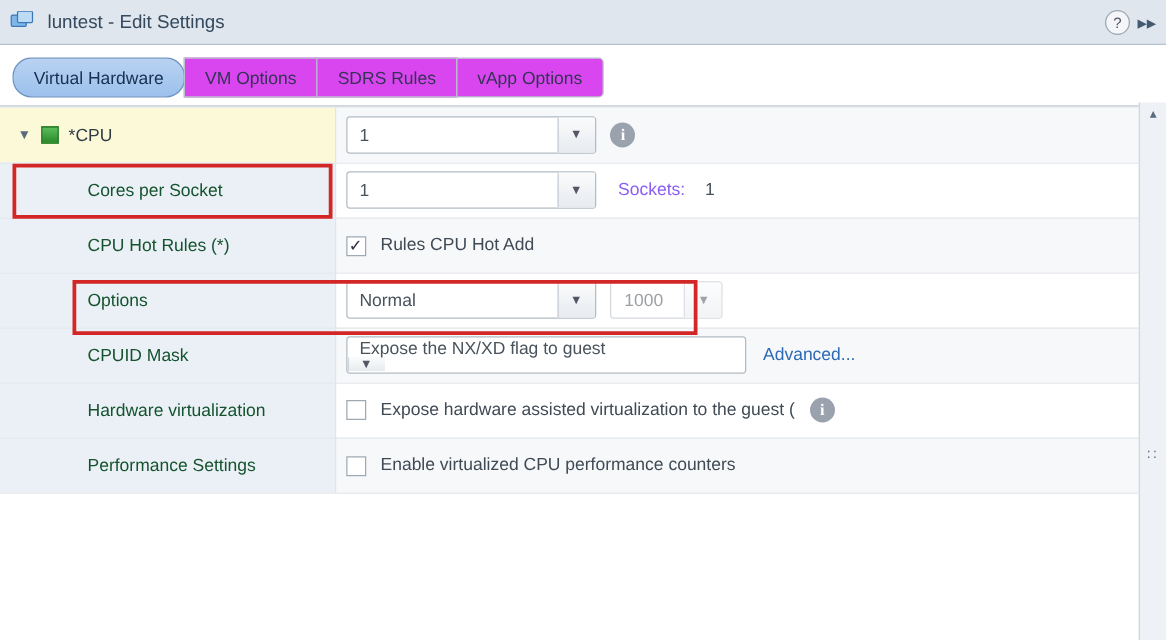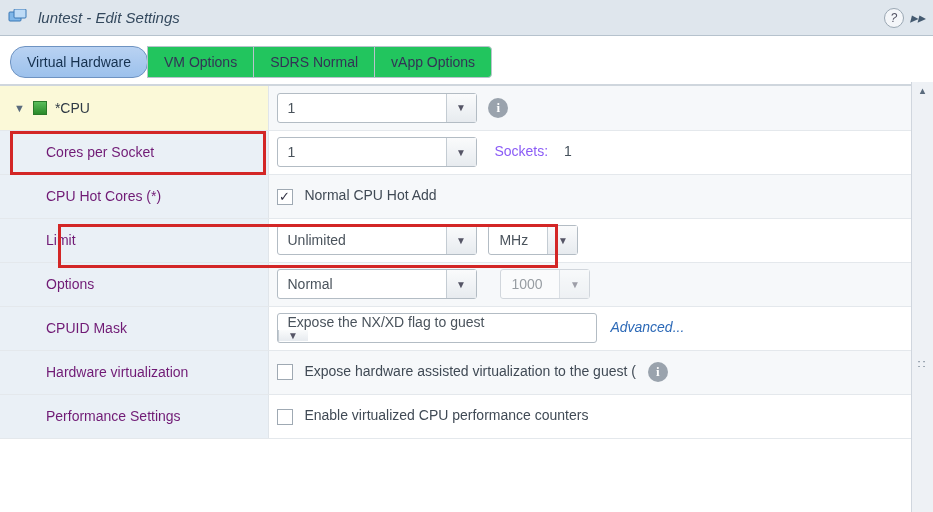--- a/index.html
+++ b/index.html
@@ -18,21 +18,20 @@
   .title-bar {
     height: 36px;
     background: #dfe6ed;
     border-bottom: 1px solid #b6c2cd;
     display: flex;
     align-items: center;
     padding: 0 8px;
     color: #34495e;
     font-size: 15px;
     position: relative;
-    font-style: italic;
   }
   .title-bar .icon-wrap {
     width: 20px; height: 20px;
     margin-right: 10px;
     display: flex; align-items: center; justify-content: center;
   }
   .title-bar .right-controls {
     position: absolute;
     right: 8px;
     top: 0;
@@ -54,21 +53,21 @@
 
   
   .tabs-bar {
     padding: 10px 10px 6px 10px;
     background: #fff;
     border-bottom: 1px solid #cfd6dd;
   }
   .tabs { display: flex; gap: 0; }
   .tab {
     border: 1px solid #b9c3cc;
-    background: #22c55e;
+    background: #d946ef;
     padding: 7px 16px;
     font-size: 14px;
     color: #335;
     margin-right: -1px;
     cursor: pointer;
   }
   .tab.first { border-top-left-radius: 4px; border-bottom-left-radius: 4px; }
   .tab.last  { border-top-right-radius: 4px; border-bottom-right-radius: 4px; }
   .tab.active {
     background: linear-gradient(#b9d2f2, #9cc1ec);
@@ -124,21 +123,21 @@
 
   .label-col {
     width: 268px;
     background: #eaf0f6 !important;
     border-right: 1px solid #e0e5ea;
     white-space: nowrap;
   }
   .label-col.hdr {
     background: #fbf9d8 !important;
   }
-  .label-col .indent { margin-left: 38px; color: #701a75; }
+  .label-col .indent { margin-left: 62px; color: #14532d; }
   .label-col .hdr-content { display: flex; align-items: center; gap: 8px; padding-left: 6px; color: #303b46; font-weight: 400; }
   .tri { color: #5a6b7d; font-size: 11px; }
   .vm-square { width:14px; height:14px; background: linear-gradient(#5bbd5b,#2a8a2a); border:1px solid #2a7a2a; }
 
   
   .red-box {
     position: absolute;
     border: 3px solid #d32626;
     pointer-events: none;
   }
@@ -178,21 +177,21 @@
   .chk {
     width: 16px; height: 16px;
     border: 1px solid #9fa9b3; background: #fff;
     display: inline-flex; align-items:center; justify-content:center;
     vertical-align: middle;
     margin-right: 8px;
     cursor: pointer;
   }
   .chk.checked::after { content: "✓"; font-size: 13px; color:#334; line-height:1; }
 
-  .link { color: #2c69b7; cursor:pointer; margin-left: 10px; font-style: italic; }
+  .link { color: #2c69b7; cursor:pointer; margin-left: 10px; }
 
   .sockets-txt { margin-left: 14px; color:#8b5cf6; }
   .sockets-val { margin-left: 12px; color:#45505b; }
 </style>
 </head>
 <body>
 
 <div class="title-bar">
   <span class="icon-wrap">
     <svg width="20" height="18" viewBox="0 0 20 18">
@@ -206,21 +205,21 @@
     <span class="chevrons">▸▸</span>
   </div>
 </div>
 
 <div class="content-wrap">
 
   <div class="tabs-bar">
     <div class="tabs">
       <div class="tab first active">Virtual Hardware</div>
       <div class="tab">VM Options</div>
-      <div class="tab">SDRS Normal</div>
+      <div class="tab">SDRS Rules</div>
       <div class="tab last">vApp Options</div>
     </div>
   </div>
 
   <div class="scroll-indicator-right">
     <div class="scroll-arrow-up">▴</div>
     <div class="scroll-dots">::</div>
   </div>
 
   <div class="body-area">
@@ -254,56 +253,39 @@
             <span class="btn">
                   <span>▼</span>
                 </span>
           </span>
           <span class="sockets-txt">Sockets:</span>
           <span class="sockets-val">1</span>
         </td>
       </tr>
 
       <tr>
-        <td class="label-col"><span class="indent">CPU Hot Cores (*)</span></td>
+        <td class="label-col"><span class="indent">CPU Hot Rules (*)</span></td>
         <td class="val-col">
           <span class="chk checked"></span>
-          <span>Normal CPU Hot Add</span>
-        </td>
-      </tr>
-
-
-      <tr>
-        <td class="label-col"><span class="indent">Limit</span></td>
-        <td class="val-col">
-          <span class="combo">
-            <span class="txt">Unlimited</span>
-            <span class="btn">
-                  <span>▼</span>
-                </span>
-          </span>
-          <span class="combo narrow" style="margin-left:8px;">
-            <span class="txt">MHz</span>
-            <span class="btn">
-                  <span>▼</span>
-                </span>
-          </span>
-        </td>
-      </tr>
+          <span>Rules CPU Hot Add</span>
+        </td>
+      </tr>
+
+
 
       <tr>
         <td class="label-col"><span class="indent">Options</span></td>
         <td class="val-col">
           <span class="combo">
             <span class="txt">Normal</span>
             <span class="btn">
                   <span>▼</span>
                 </span>
           </span>
-          <span class="combo narrow disabled" style="margin-left:20px;">
+          <span class="combo narrow disabled" style="margin-left:8px;">
             <span class="txt">1000</span>
             <span class="btn">
                   <span>▼</span>
                 </span>
           </span>
         </td>
       </tr>
 
       <tr>
         <td class="label-col"><span class="indent">CPUID Mask</span></td>

